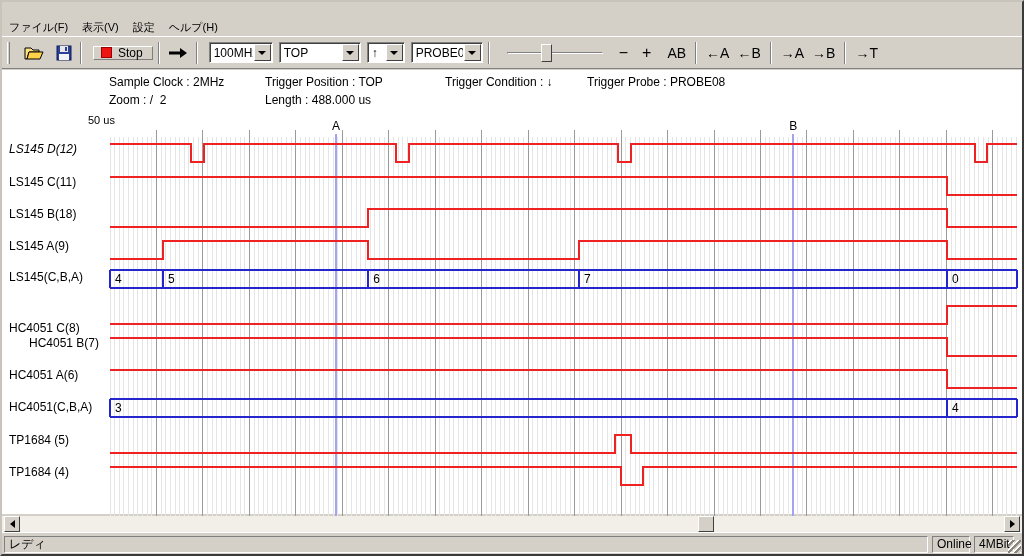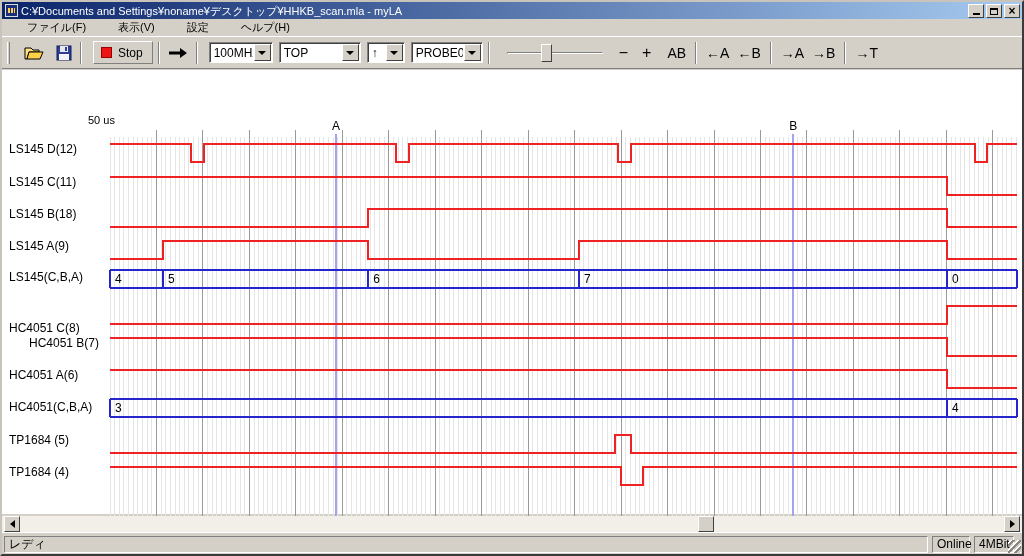--- a/index.html
+++ b/index.html
@@ -19,29 +19,29 @@
     background:repeating-linear-gradient(90deg,#ffd24a 0 2px,transparent 2px 3px);}
   .title-text{color:#fff;font-size:11px;line-height:16px;white-space:nowrap;overflow:hidden;flex:1 1 auto;}
   .winbtns{display:flex;gap:2px;flex:0 0 auto;}
   .winbtn{width:16px;height:14px;background:#d4d0c8;border:1px solid;border-color:#fff #404040 #404040 #fff;
     display:flex;align-items:flex-end;justify-content:center;position:relative;}
   .glyph-min{width:7px;height:2px;background:#000;margin:0 0 2px 0;}
   .glyph-max{width:8px;height:7px;border:1px solid #000;border-top:2px solid #000;margin-bottom:2px;}
   .glyph-close{position:absolute;left:0;top:-1px;width:100%;text-align:center;font-size:12px;font-weight:bold;line-height:14px;}
   
   .menubar{position:absolute;left:0;top:17px;right:0;height:17px;display:flex;align-items:center;font-size:11px;background:#d4d0c8;}
-  .menu-item{padding:1px 7px;white-space:pre;margin-left:18px;}
+  .menu-item{padding:1px 7px;white-space:pre;}
   
   .toolbar{position:absolute;left:0;top:34px;right:0;height:33px;background:#d4d0c8;
     border-top:1px solid #fff;border-bottom:1px solid #808080;display:flex;align-items:center;padding-left:4px;}
   .tb-sep{width:2px;height:22px;border-left:1px solid #808080;border-right:1px solid #fff;margin:0 5px;flex:0 0 auto;}
   .tb-grip{width:3px;height:22px;border-left:1px solid #fff;border-right:1px solid #808080;margin:0 3px 0 1px;flex:0 0 auto;}
   .tb-btn{height:24px;display:flex;align-items:center;justify-content:center;padding:0 3px;flex:0 0 auto;}
   .tb-txtbtn{font-size:14px;line-height:22px;padding:0 4px;flex:0 0 auto;text-align:center;}
-  .stop-btn{height:23px;border:1px solid;border-color:#fff #808080 #808080 #fff;background:#d4d0c8;
+  .stop-btn{height:14px;border:1px solid;border-color:#fff #808080 #808080 #fff;background:#d4d0c8;
     display:flex;align-items:center;padding:0 9px 0 7px;margin-left:6px;flex:0 0 auto;}
   .stop-square{width:11px;height:11px;background:#ee1414;border:1px solid #900;margin-right:6px;}
   .stop-label{font-size:12px;}
   .combo{height:21px;background:#fff;border:1px solid;border-color:#808080 #fff #fff #808080;
     box-shadow:inset 1px 1px 0 #404040;display:flex;align-items:center;flex:0 0 auto;margin-left:6px;}
   .combo-text{flex:1 1 auto;font-size:12px;padding-left:4px;white-space:nowrap;overflow:hidden;}
   .combo-btn{width:17px;height:17px;margin:1px;background:#d4d0c8;border:1px solid;border-color:#fff #404040 #404040 #fff;
     display:flex;align-items:center;justify-content:center;flex:0 0 auto;}
   .dn-arrow{width:0;height:0;border-left:4px solid transparent;border-right:4px solid transparent;border-top:4px solid #000;}
   .slider{position:relative;width:96px;height:22px;margin-left:12px;flex:0 0 auto;}
@@ -71,35 +71,20 @@
   .pane-online{left:930px;width:38px;}
   .pane-mem{left:972px;width:40px;}
   .resize-grip{position:absolute;right:1px;bottom:1px;width:13px;height:13px;
     background:repeating-linear-gradient(135deg,transparent 0 2px,#fff 2px 3px,#8a867e 3px 5px);}
 </style>
 </head>
 <body>
 
 <div class="window">
 
-  <div class="titlebar">
-    <div class="app-icon"></div>
-    <div class="title-text">C:¥Documents and Settings¥noname¥デスクトップ¥HHKB_scan.mla - myLA</div>
-    <div class="winbtns">
-      <div class="winbtn">
-          <div class="glyph-min"></div>
-        </div>
-      <div class="winbtn">
-          <div class="glyph-max"></div>
-        </div>
-      <div class="winbtn">
-          <div class="glyph-close">×</div>
-        </div>
-    </div>
-  </div>
 
   <div class="menubar" id="menubar">
       <div class="menu-item">ファイル(F)</div>
       <div class="menu-item">表示(V)</div>
       <div class="menu-item">設定</div>
       <div class="menu-item">ヘルプ(H)</div>
     </div>
 
   <div class="toolbar">
     <div class="tb-grip"></div>
@@ -165,25 +150,33 @@
     <div class="tb-txtbtn">←A</div>
     <div class="tb-txtbtn">←B</div>
     <div class="tb-sep"></div>
     <div class="tb-txtbtn">→A</div>
     <div class="tb-txtbtn">→B</div>
     <div class="tb-sep"></div>
     <div class="tb-txtbtn">→T</div>
   </div>
 
   <div class="client">
+    <div class="info">
+      <span style="left:107px;top:5px">Sample Clock : 2MHz</span>
+      <span style="left:263px;top:5px">Trigger Position : TOP</span>
+      <span style="left:443px;top:5px">Trigger Condition : ↓</span>
+      <span style="left:585px;top:5px">Trigger Probe : PROBE08</span>
+      <span style="left:107px;top:23px">Zoom : /  2</span>
+      <span style="left:263px;top:23px">Length : 488.000 us</span>
+    </div>
 
     <div class="wave-region">
       <div class="time-start">50 us</div>
       <div id="channel-labels">
-          <div class="ch-label" style="top: 28.3px;">LS145 D(12)</div>
+          <div class="ch-label" style="top: 28.3px; font-style: italic;">LS145 D(12)</div>
           <div class="ch-label" style="top: 60.57px;">LS145 C(11)</div>
           <div class="ch-label" style="top: 92.84px;">LS145 B(18)</div>
           <div class="ch-label" style="top: 125.11px;">LS145 A(9)</div>
           <div class="ch-label" style="top: 156px;">LS145(C,B,A)</div>
           <div class="ch-label" style="top: 207px;">HC4051 C(8)</div>
           <div class="ch-label" style="top: 221.92px; margin-left: 20px;">HC4051 B(7)</div>
           <div class="ch-label" style="top: 254.19px;">HC4051 A(6)</div>
           <div class="ch-label" style="top: 286.46px;">HC4051(C,B,A)</div>
           <div class="ch-label" style="top: 318.73px;">TP1684 (5)</div>
           <div class="ch-label" style="top: 351px;">TP1684 (4)</div>

